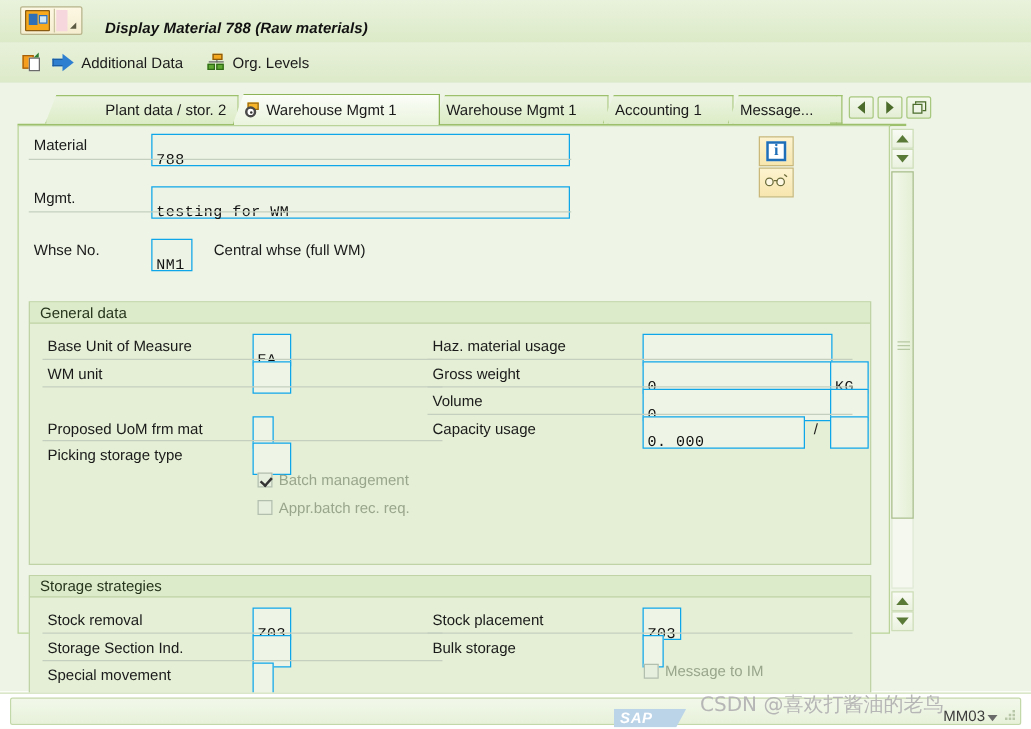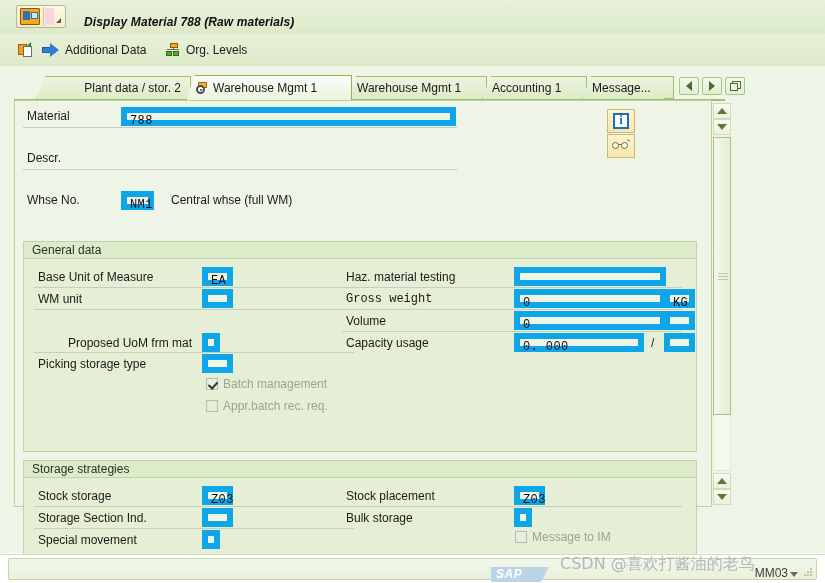--- a/index.html
+++ b/index.html
@@ -130,24 +130,24 @@
     background:#eef5e6;border:1px solid #b9d398;box-sizing:border-box;
   }
 
   
   .hdr{position:absolute;left:8px;top:6px;width:660px;}
   .row{position:relative;height:21px;}
   .lab{position:absolute;font-size:12px;color:#1a1a1a;white-space:nowrap;line-height:19px;}
   .lab.dim{color:#9aa68c;}
   .inp{
     position:absolute;box-sizing:border-box;
-    background:#eef5e6;border:6px solid #0ea5e9;
+    background:#eef5e6;border:1px solid #0ea5e9;
     height:19px;line-height:17px;
     font-family:"Liberation Mono","DejaVu Sans Mono",monospace;
-    font-size:12px;color:#111;padding:0 3px;
+    font-size:12px;color:#111;padding:12px 3px;
     letter-spacing:.4px;
   }
   .inp.white{background:#edf4e5;}
   .underline{position:absolute;height:1px;background:#c5cfc0;}
 
   
   .group{
     position:absolute;box-sizing:border-box;
     background:#e4efd5;border:1px solid #c0d3a6;
   }
@@ -326,21 +326,22 @@
 
       <div class="hdr">
 
         <div class="row" style="top:0;">
           <span class="lab" style="left:4px;">Material</span>
           <span class="inp white" style="left:98px;top:0;width:335px;">788</span>
           <span class="underline" style="left:0;top:20px;width:434px;"></span>
         </div>
 
         <div class="row" style="top:21px;">
-          <span class="lab" style="left:4px;">Descr.</span>
+          <span class="lab" style="left:4px;">Mgmt.</span>
+          <span class="inp white" style="left:98px;top:0;width:335px;">testing for WM</span>
           <span class="underline" style="left:0;top:20px;width:434px;"></span>
         </div>
 
         <div class="row" style="top:42px;">
           <span class="lab" style="left:4px;">Whse No.</span>
           <span class="inp white" style="left:98px;top:0;width:33px;">NM1</span>
           <span class="lab" style="left:148px;">Central whse (full WM)</span>
         </div>
       </div>
 
@@ -360,32 +361,32 @@
         <div class="cap">General data</div>
 
         <span class="lab" style="left:14px;top:26px;">Base Unit of Measure</span>
         <span class="inp" style="left:178px;top:25px;width:31px;">EA</span>
         <span class="underline" style="left:10px;top:45px;width:320px;"></span>
 
         <span class="lab" style="left:14px;top:48px;">WM unit</span>
         <span class="inp" style="left:178px;top:47px;width:31px;"></span>
         <span class="underline" style="left:10px;top:67px;width:320px;"></span>
 
-        <span class="lab" style="left:14px;top:92px;margin-left:30px;">Proposed UoM frm mat</span>
+        <span class="lab" style="left:14px;top:92px;">Proposed UoM frm mat</span>
         <span class="inp" style="left:178px;top:91px;width:17px;"></span>
         <span class="underline" style="left:10px;top:110px;width:320px;"></span>
 
         <span class="lab" style="left:14px;top:113px;">Picking storage type</span>
         <span class="inp" style="left:178px;top:112px;width:31px;"></span>
 
-        <span class="lab" style="left:322px;top:26px;">Haz. material testing</span>
+        <span class="lab" style="left:322px;top:26px;">Haz. material usage</span>
         <span class="inp" style="left:490px;top:25px;width:152px;"></span>
         <span class="underline" style="left:318px;top:45px;width:340px;"></span>
 
-        <span class="lab" style="left:322px;top:48px;font-family:Liberation Mono, monospace;">Gross weight</span>
+        <span class="lab" style="left:322px;top:48px;">Gross weight</span>
         <span class="inp" style="left:490px;top:47px;width:152px;">0</span>
         <span class="inp" style="left:640px;top:47px;width:31px;">KG</span>
         <span class="underline" style="left:318px;top:67px;width:340px;"></span>
 
         <span class="lab" style="left:322px;top:70px;">Volume</span>
         <span class="inp" style="left:490px;top:69px;width:152px;">0</span>
         <span class="inp" style="left:640px;top:69px;width:31px;"></span>
         <span class="underline" style="left:318px;top:89px;width:340px;"></span>
 
         <span class="lab" style="left:322px;top:92px;">Capacity usage</span>
@@ -396,21 +397,21 @@
         <span class="cb chk dis" style="left:182px;top:136px;"></span>
         <span class="lab dim" style="left:199px;top:133px;">Batch management</span>
 
         <span class="cb dis" style="left:182px;top:158px;"></span>
         <span class="lab dim" style="left:199px;top:155px;">Appr.batch rec. req.</span>
       </div>
 
       <div class="group" style="left:8px;top:359px;width:674px;height:101px;">
         <div class="cap">Storage strategies</div>
 
-        <span class="lab" style="left:14px;top:26px;">Stock storage</span>
+        <span class="lab" style="left:14px;top:26px;">Stock removal</span>
         <span class="inp" style="left:178px;top:25px;width:31px;">Z03</span>
         <span class="underline" style="left:10px;top:45px;width:320px;"></span>
 
         <span class="lab" style="left:14px;top:48px;">Storage Section Ind.</span>
         <span class="inp" style="left:178px;top:47px;width:31px;"></span>
         <span class="underline" style="left:10px;top:67px;width:320px;"></span>
 
         <span class="lab" style="left:14px;top:70px;">Special movement</span>
         <span class="inp" style="left:178px;top:69px;width:17px;"></span>
 

